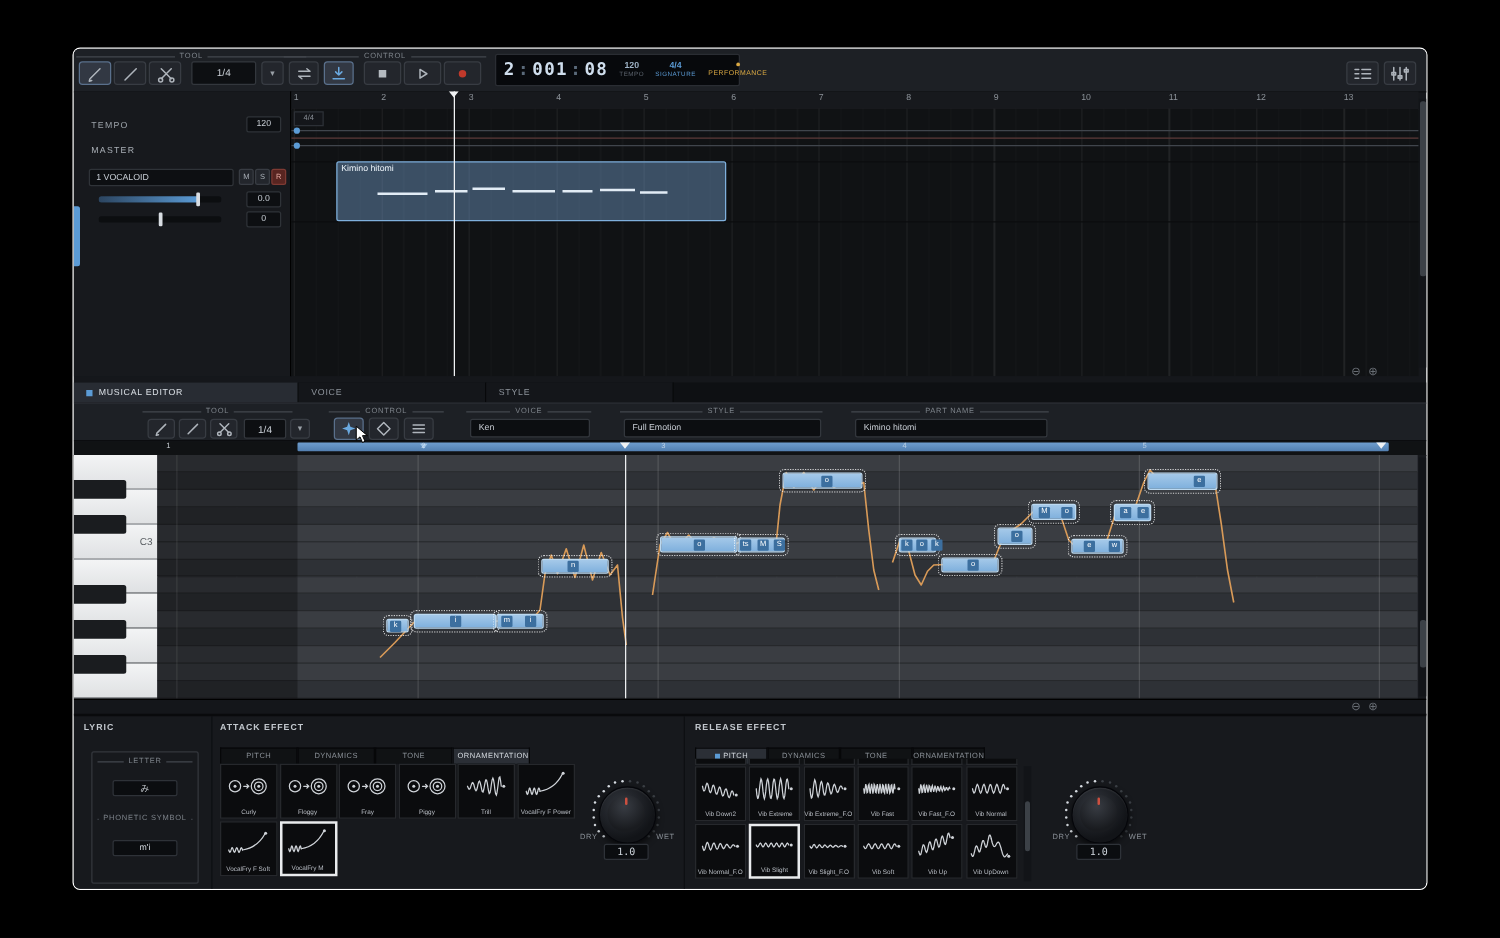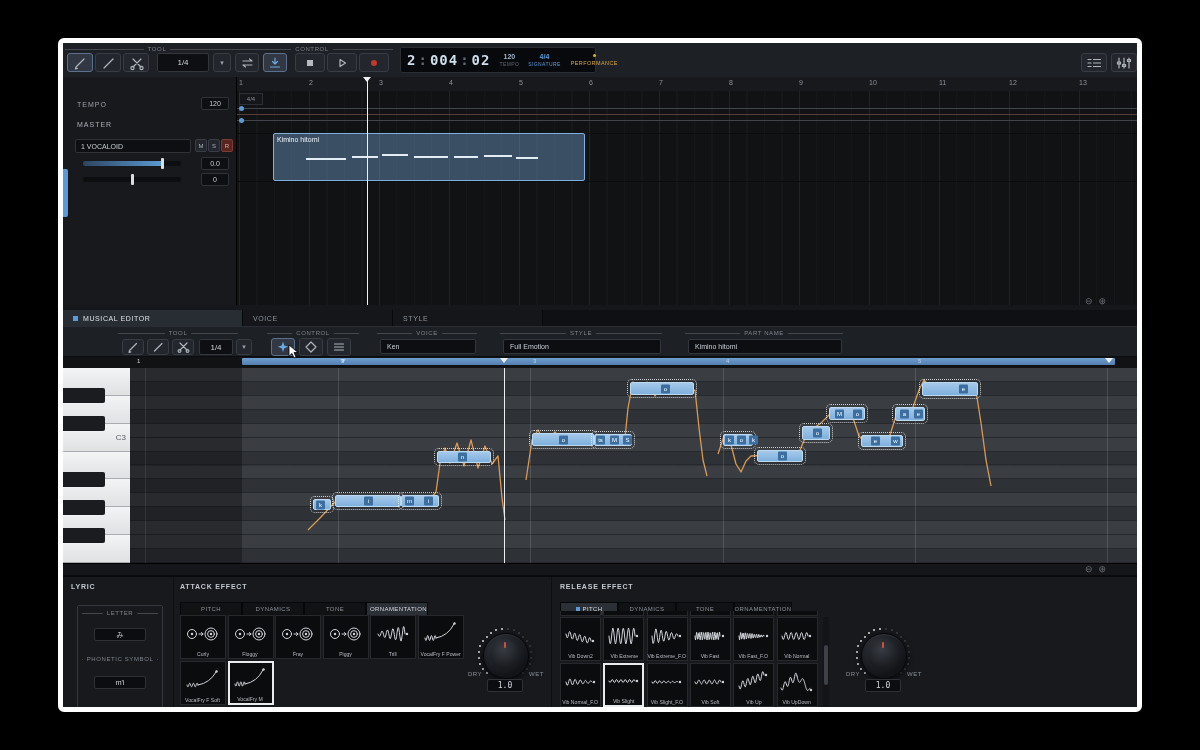--- a/index.html
+++ b/index.html
@@ -1,19 +1,19 @@
 <!DOCTYPE html>
 <html><head>
 <meta charset="utf-8">
 <style>
   html,body{margin:0;padding:0;background:#000;}
   #app{position:relative;width:1200px;height:750px;background:#000;overflow:hidden;
        font-family:"Liberation Sans",sans-serif;color:#c7ccd2;}
   #window{position:absolute;left:58px;top:38px;width:1084px;height:674px;background:#15171b;
-          border:5px solid #ffffff;border-radius:6px;overflow:hidden;box-sizing:border-box;}
+          border:1px solid #ffffff;border-radius:6px;overflow:hidden;box-sizing:border-box;}
   
   #top-toolbar{position:absolute;left:0;top:0;width:1084px;height:34px;background:#1d2025;border-bottom:1px solid #0b0c0f;}
   .bracket{position:absolute;display:flex;align-items:center;gap:4px;font-size:6px;color:#7e848b;letter-spacing:.6px;}
   .bracket::before,.bracket::after{content:"";flex:1;height:1px;background:#43474e;}
   .tbtn{position:absolute;top:10px;height:19px;background:#23262c;border:1px solid #383c43;border-radius:3px;
         display:flex;align-items:center;justify-content:center;box-sizing:border-box;}
   .tbtn.active{background:#323843;border-color:#5a708c;}
   .valbox{position:absolute;top:10px;height:19px;background:#0d0f12;border:1px solid #33373d;border-radius:2px;
           display:flex;align-items:center;justify-content:center;font-size:8px;color:#ccd2d9;box-sizing:border-box;}
   svg.icon{display:block;stroke:#aeb4bb;stroke-width:1.2;fill:none;stroke-linecap:round;stroke-linejoin:round;}
@@ -178,23 +178,23 @@
             <path d="M3,1.5 L8.5,5 L3,8.5 Z"></path>
           </svg>
         </div>
     <div class="tbtn" style="left:296px;width:30px;">
       <span style="width:6px;height:6px;border-radius:50%;background:#c0392b;display:block;"></span>
         </div>
 
     <div id="transport">
       <span class="lcd-digits">2</span>
       <span class="lcd-digits lcd-sep">:</span>
-      <span class="lcd-digits">004</span>
+      <span class="lcd-digits">001</span>
       <span class="lcd-digits lcd-sep">:</span>
-      <span class="lcd-digits">02</span>
+      <span class="lcd-digits">08</span>
       <div class="lcd-block">
         <span class="v">120</span>
         <span class="l">TEMPO</span>
           </div>
       <div class="lcd-block sig">
         <span class="v">4/4</span>
         <span class="l">SIGNATURE</span>
           </div>
       <div class="lcd-block perf">
         <span class="dot"></span>

